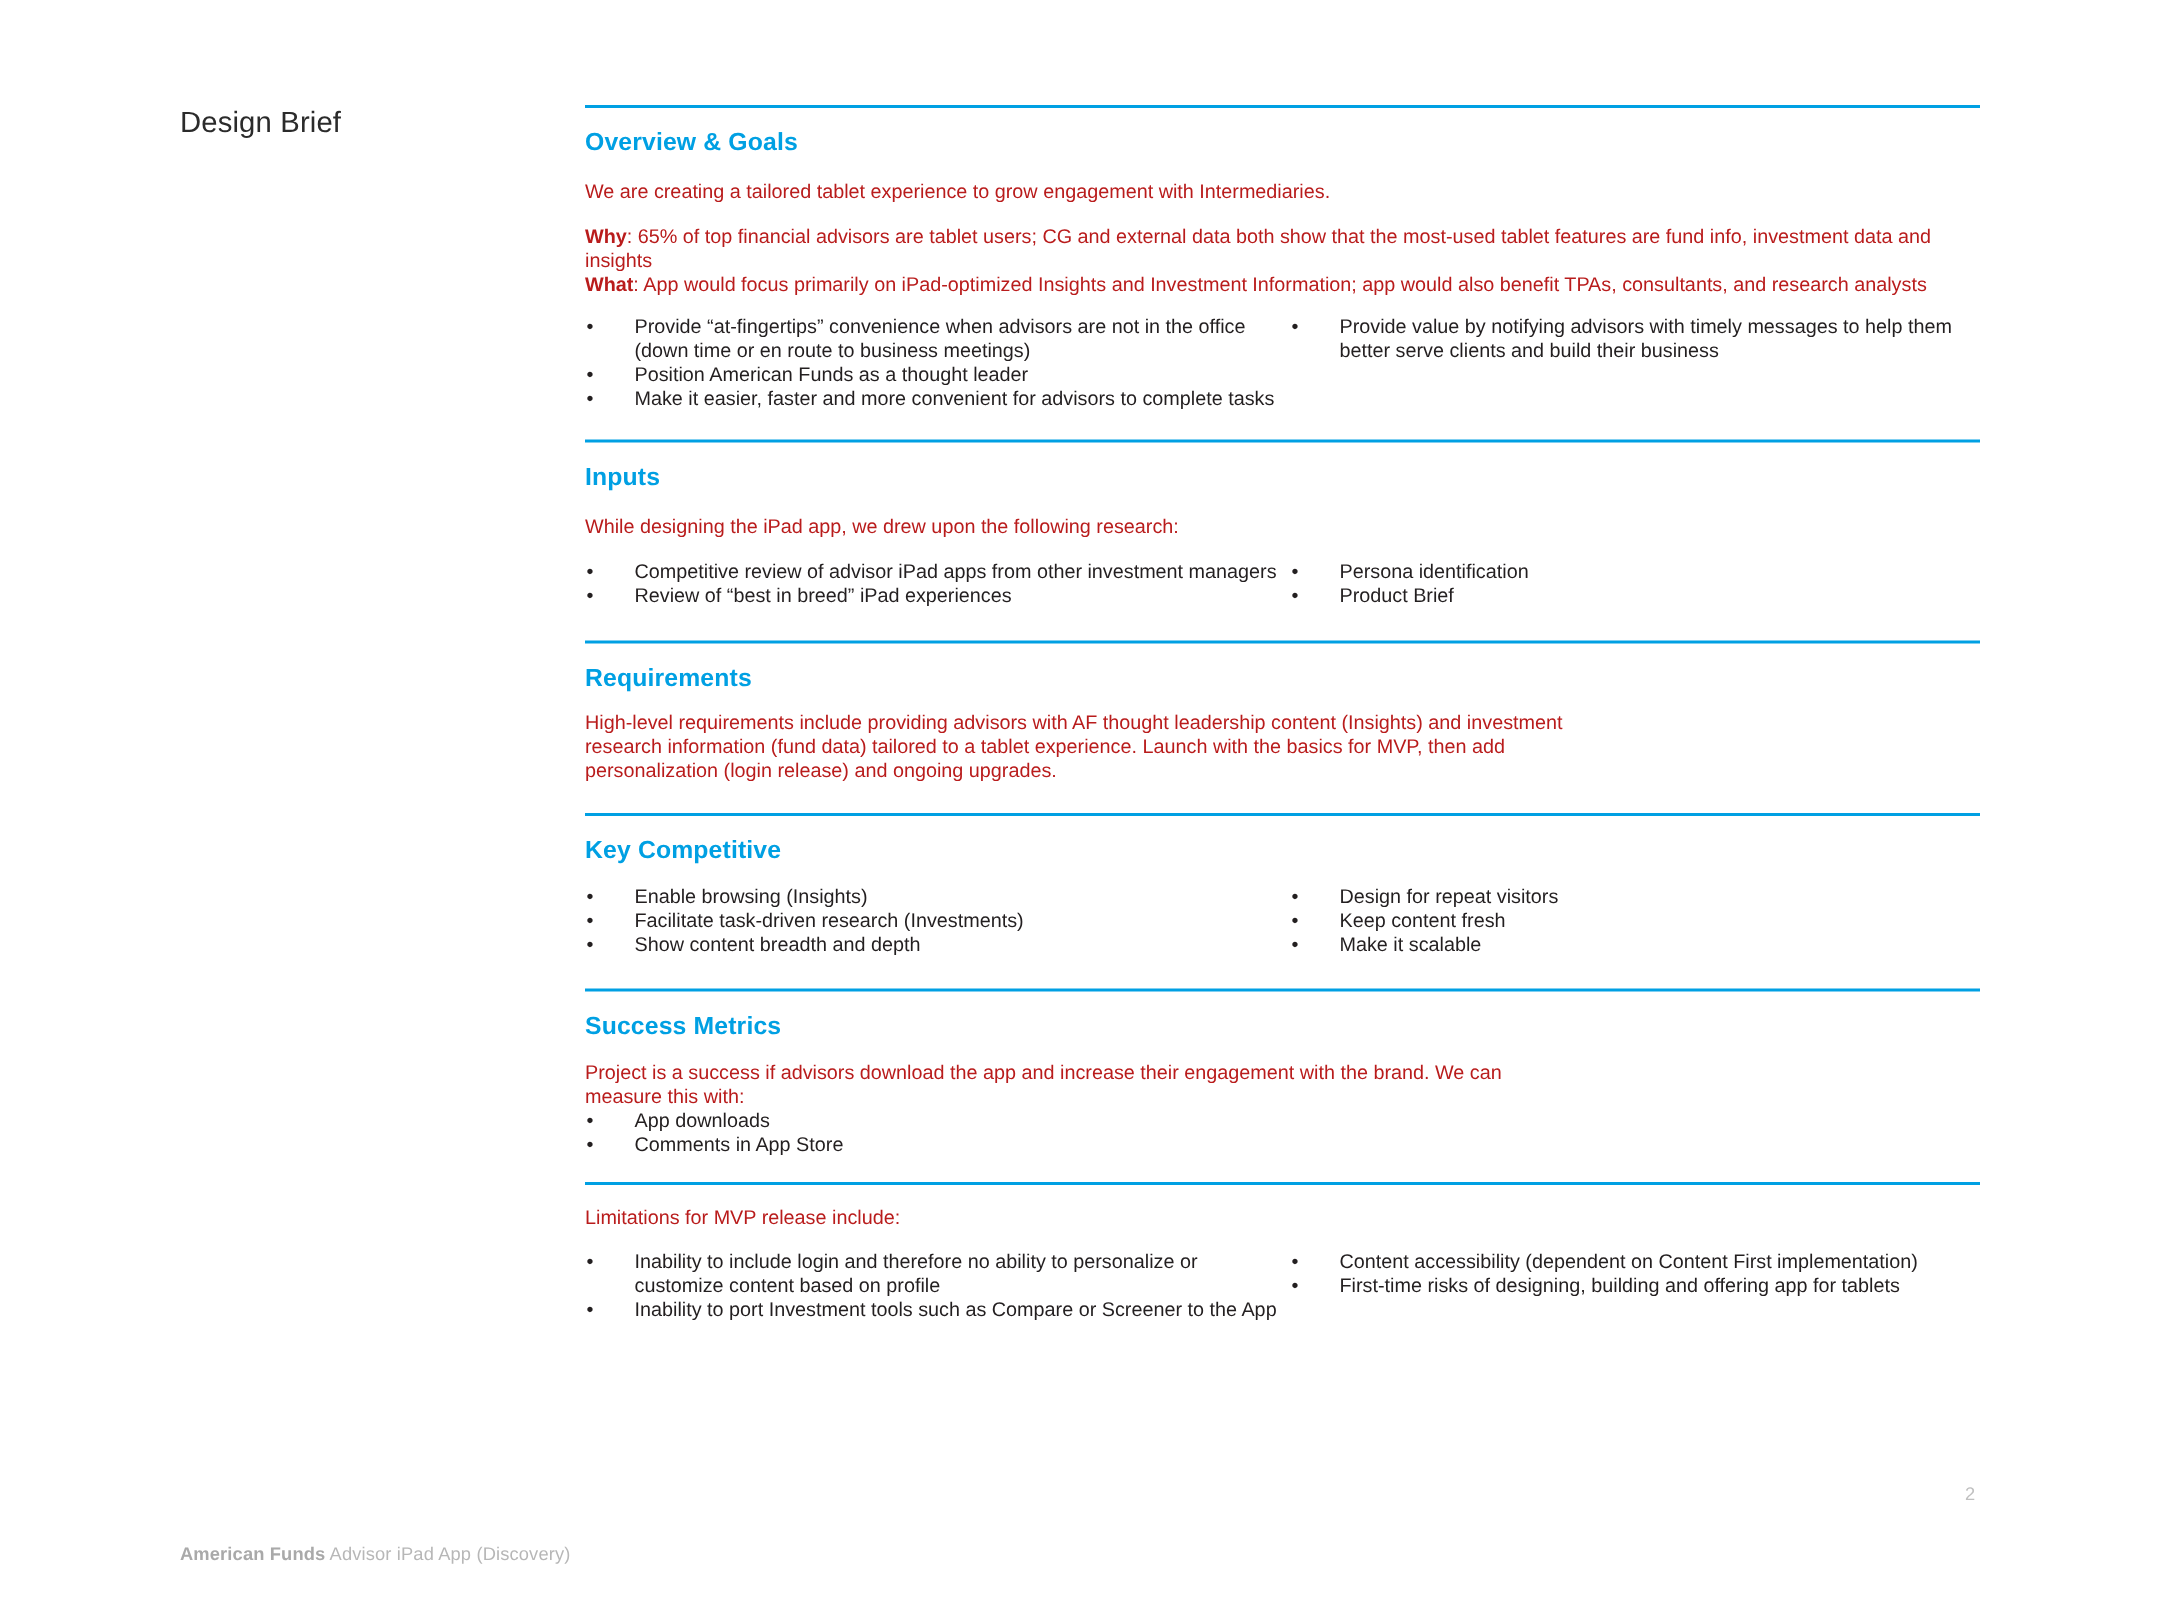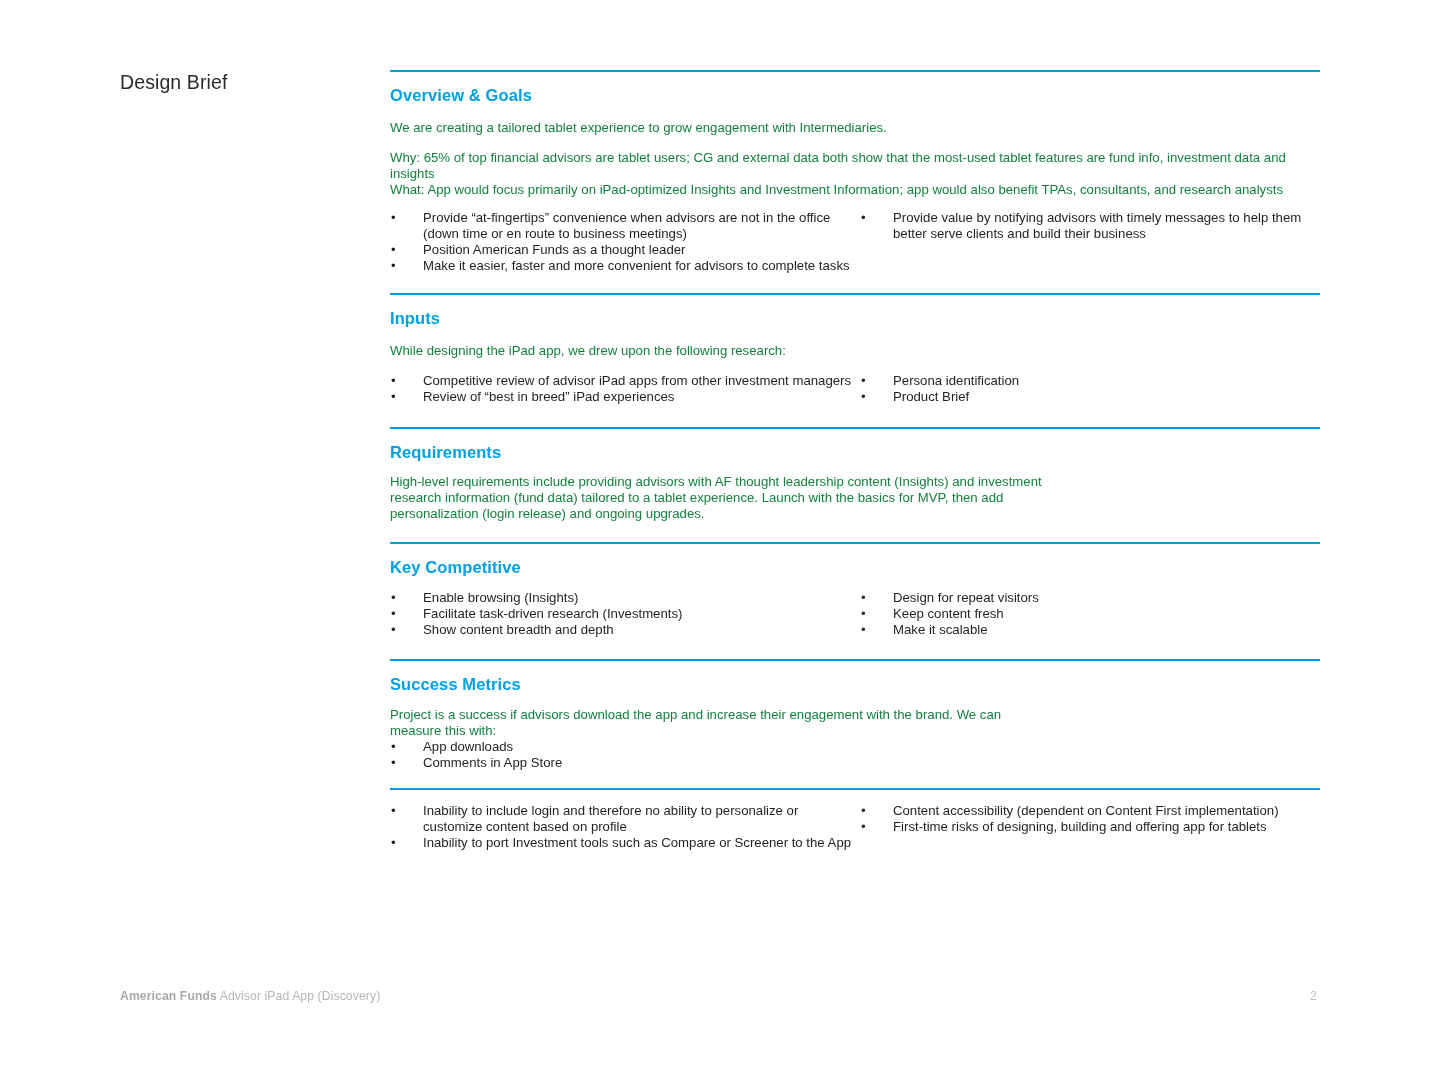--- a/index.html
+++ b/index.html
@@ -59,28 +59,28 @@
     font-weight: 700;
     margin-top: 14px;
     margin-bottom: 0;
     letter-spacing: 0.1px;
     line-height: 1.2;
   }
 
   .para {
     font-size: 13.2px;
     line-height: 16px;
-    color: #15803d;
+    color: #b91c1c;
     margin: 0;
   }
 
   .para.gap-top { margin-top: 14px; }
   .para.gap-top-sm { margin-top: 12px; }
 
-  .para b { font-weight: 400; }
+  .para b { font-weight: 700; }
 
   
   .cols {
     display: flex;
     width: 930px;
   }
   .col {
     width: 465px;
     box-sizing: border-box;
   }
@@ -109,21 +109,21 @@
     color: #231f20;
   }
 
   
   ul.bullets.tight li { padding-left: 33px; }
 
   
   .footer {
     position: absolute;
     left: 120px;
-    top: 989px;
+    top: 1029px;
     font-size: 12.2px;
     color: #b7b7b7;
     letter-spacing: 0.1px;
     white-space: nowrap;
   }
   .footer .brand {
     font-weight: 700;
     color: #a9a9a9;
   }
   .page-number {
@@ -227,20 +227,21 @@
 
       <ul class="bullets tight" style="margin-top:0px;">
           <li><span class="dot">•</span><span>App downloads</span></li>
           <li><span class="dot">•</span><span>Comments in App Store</span></li>
         </ul>
     </div>
 
     <div class="section" style="margin-top:17px;">
       <div class="rule"></div>
 
+      <p class="para gap-top">Limitations for MVP release include:</p>
 
       <div class="cols" style="margin-top:13px;">
         <div class="col left">
           <ul class="bullets">
               <li><span class="dot">•</span><span>Inability to include login and therefore no ability to personalize or customize content based on profile</span></li>
               <li><span class="dot">•</span><span>Inability to port Investment tools such as Compare or Screener to the App</span></li>
             </ul>
         </div>
         <div class="col right">
           <ul class="bullets">

